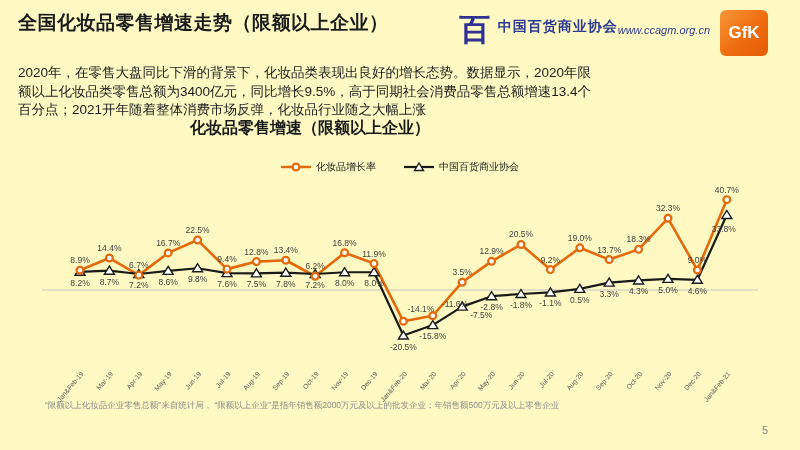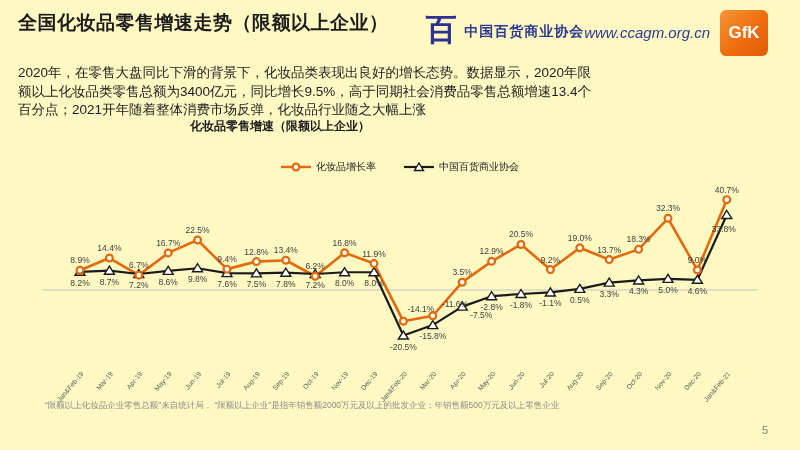--- a/index.html
+++ b/index.html
@@ -19,29 +19,29 @@
   .logo-area{position:absolute;right:32px;top:10px;display:flex;align-items:flex-start;gap:6px;}
   .assoc-glyph{
     width:34px;height:40px;color:#2e3192;font-family:"Liberation Serif","DejaVu Serif",serif;
     font-size:31px;font-weight:bold;text-align:center;line-height:40px;position:relative;
   }
   .assoc-text{display:flex;flex-direction:row;align-items:flex-end;margin-top:4px;}
   .assoc-name{
     font-family:"Liberation Serif","DejaVu Serif",serif;font-weight:bold;
     color:#2b3990;font-size:14px;letter-spacing:1px;white-space:nowrap;
   }
-  .assoc-url{color:#2b3990;font-size:15px;font-style:italic;margin-top:10px;}
+  .assoc-url{color:#2b3990;font-size:11px;font-style:italic;margin-top:10px;}
   .gfk-logo{
     width:48px;height:46px;border-radius:6px;margin-left:4px;
     background:linear-gradient(135deg,#f6973a 0%,#ee6c0d 55%,#e35c05 100%);
     color:#ffffff;font-weight:bold;font-size:17px;display:flex;align-items:center;justify-content:center;
   }
   .chart-title{
     position:absolute;left:190px;top:118px;
-    font-size:12px;font-weight:bold;color:#1a1a1a;
+    font-size:16px;font-weight:bold;color:#1a1a1a;
   }
   .legend{
     position:absolute;left:0;top:160px;width:800px;display:flex;justify-content:center;gap:28px;
   }
   .legend-item{display:flex;align-items:center;gap:5px;}
   .legend-label{font-size:10px;color:#1a1a1a;}
   .chart-wrap{position:absolute;left:30px;top:150px;width:740px;height:270px;}
   .footnote{
     position:absolute;left:45px;top:400px;width:680px;
     font-size:8.5px;color:#8c8c8c;

